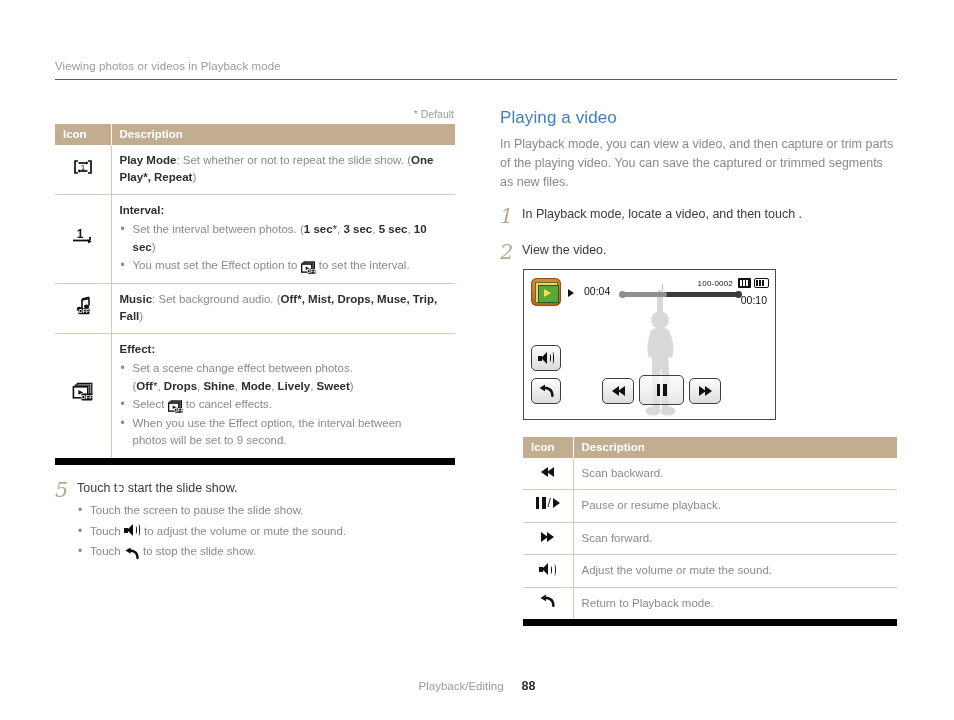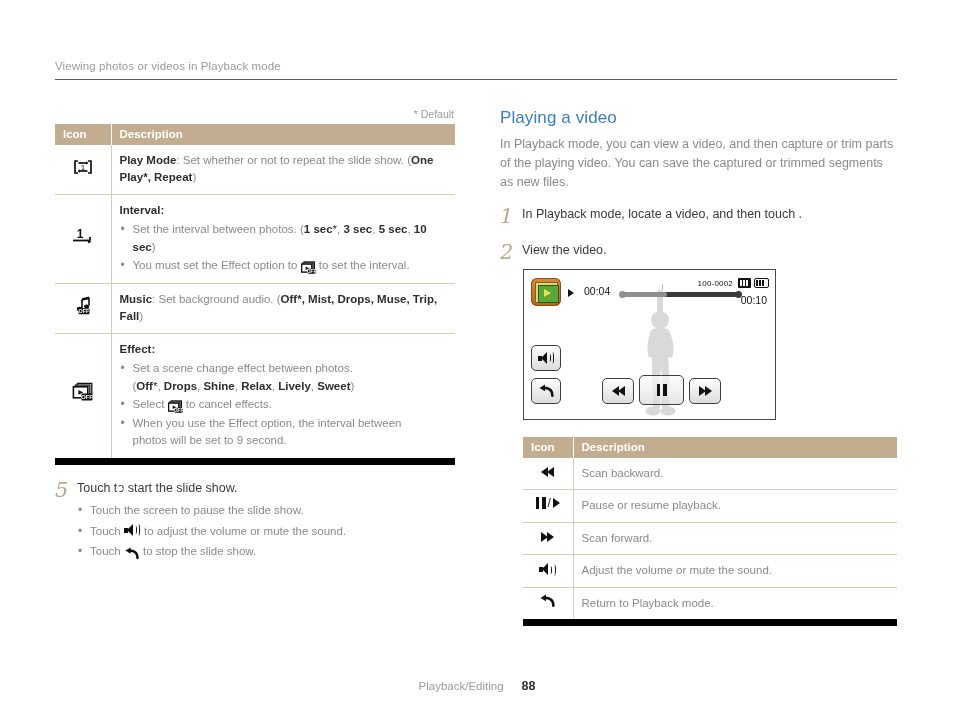--- a/index.html
+++ b/index.html
@@ -420,21 +420,21 @@
             <rect x="5.4" y="3.1" width="14.4" height="11" fill="#fff" stroke="#111" stroke-width="1.3"></rect>
             <rect x="3.4" y="4.8" width="14.4" height="11" fill="#fff" stroke="#111" stroke-width="1.6"></rect>
             <path d="M8.4 8 L13.2 10.4 L8.4 12.8 Z" fill="#111"></path>
             <rect x="11.4" y="11.4" width="11" height="7" rx="1.2" fill="#111"></rect>
             <text x="16.9" y="17.1" font-size="6" font-weight="bold" font-family="Liberation Sans, sans-serif" text-anchor="middle" fill="#fff">OFF</text>
           </svg>
         </td>
         <td>
           <b>Effect:</b>
           <ul class="dots">
-            <li>Set a scene change effect between photos.<br>(<b>Off</b><span class="blk">*</span>, <b>Drops</b>, <b>Shine</b>, <b>Relax</b>, <b>Lively</b>, <b>Sweet</b>)</li>
+            <li>Set a scene change effect between photos.<br>(<b>Off</b><span class="blk">*</span>, <b>Drops</b>, <b>Shine</b>, <b>Mode</b>, <b>Lively</b>, <b>Sweet</b>)</li>
             <li>Select
               <span class="ic">
                 <svg width="15" height="13" viewBox="0 0 15 13" style="vertical-align:-3px" aria-hidden="true">
                   <rect x="3.2" y="0.9" width="10.2" height="8" fill="#fff" stroke="#111" stroke-width="1.2"></rect>
                   <rect x="1.8" y="2" width="10.2" height="8" fill="#fff" stroke="#111" stroke-width="1.2"></rect>
                   <rect x="0.6" y="3.1" width="10.2" height="8" fill="#fff" stroke="#111" stroke-width="1.4"></rect>
                   <path d="M4.6 5.4 L8.2 7.2 L4.6 9 Z" fill="#111"></path>
                   <rect x="6.6" y="7.8" width="8" height="5" rx="1" fill="#111"></rect>
                   <text x="10.6" y="12" font-size="4.6" font-weight="bold" font-family="Liberation Sans, sans-serif" text-anchor="middle" fill="#fff">OFF</text>
                 </svg>

